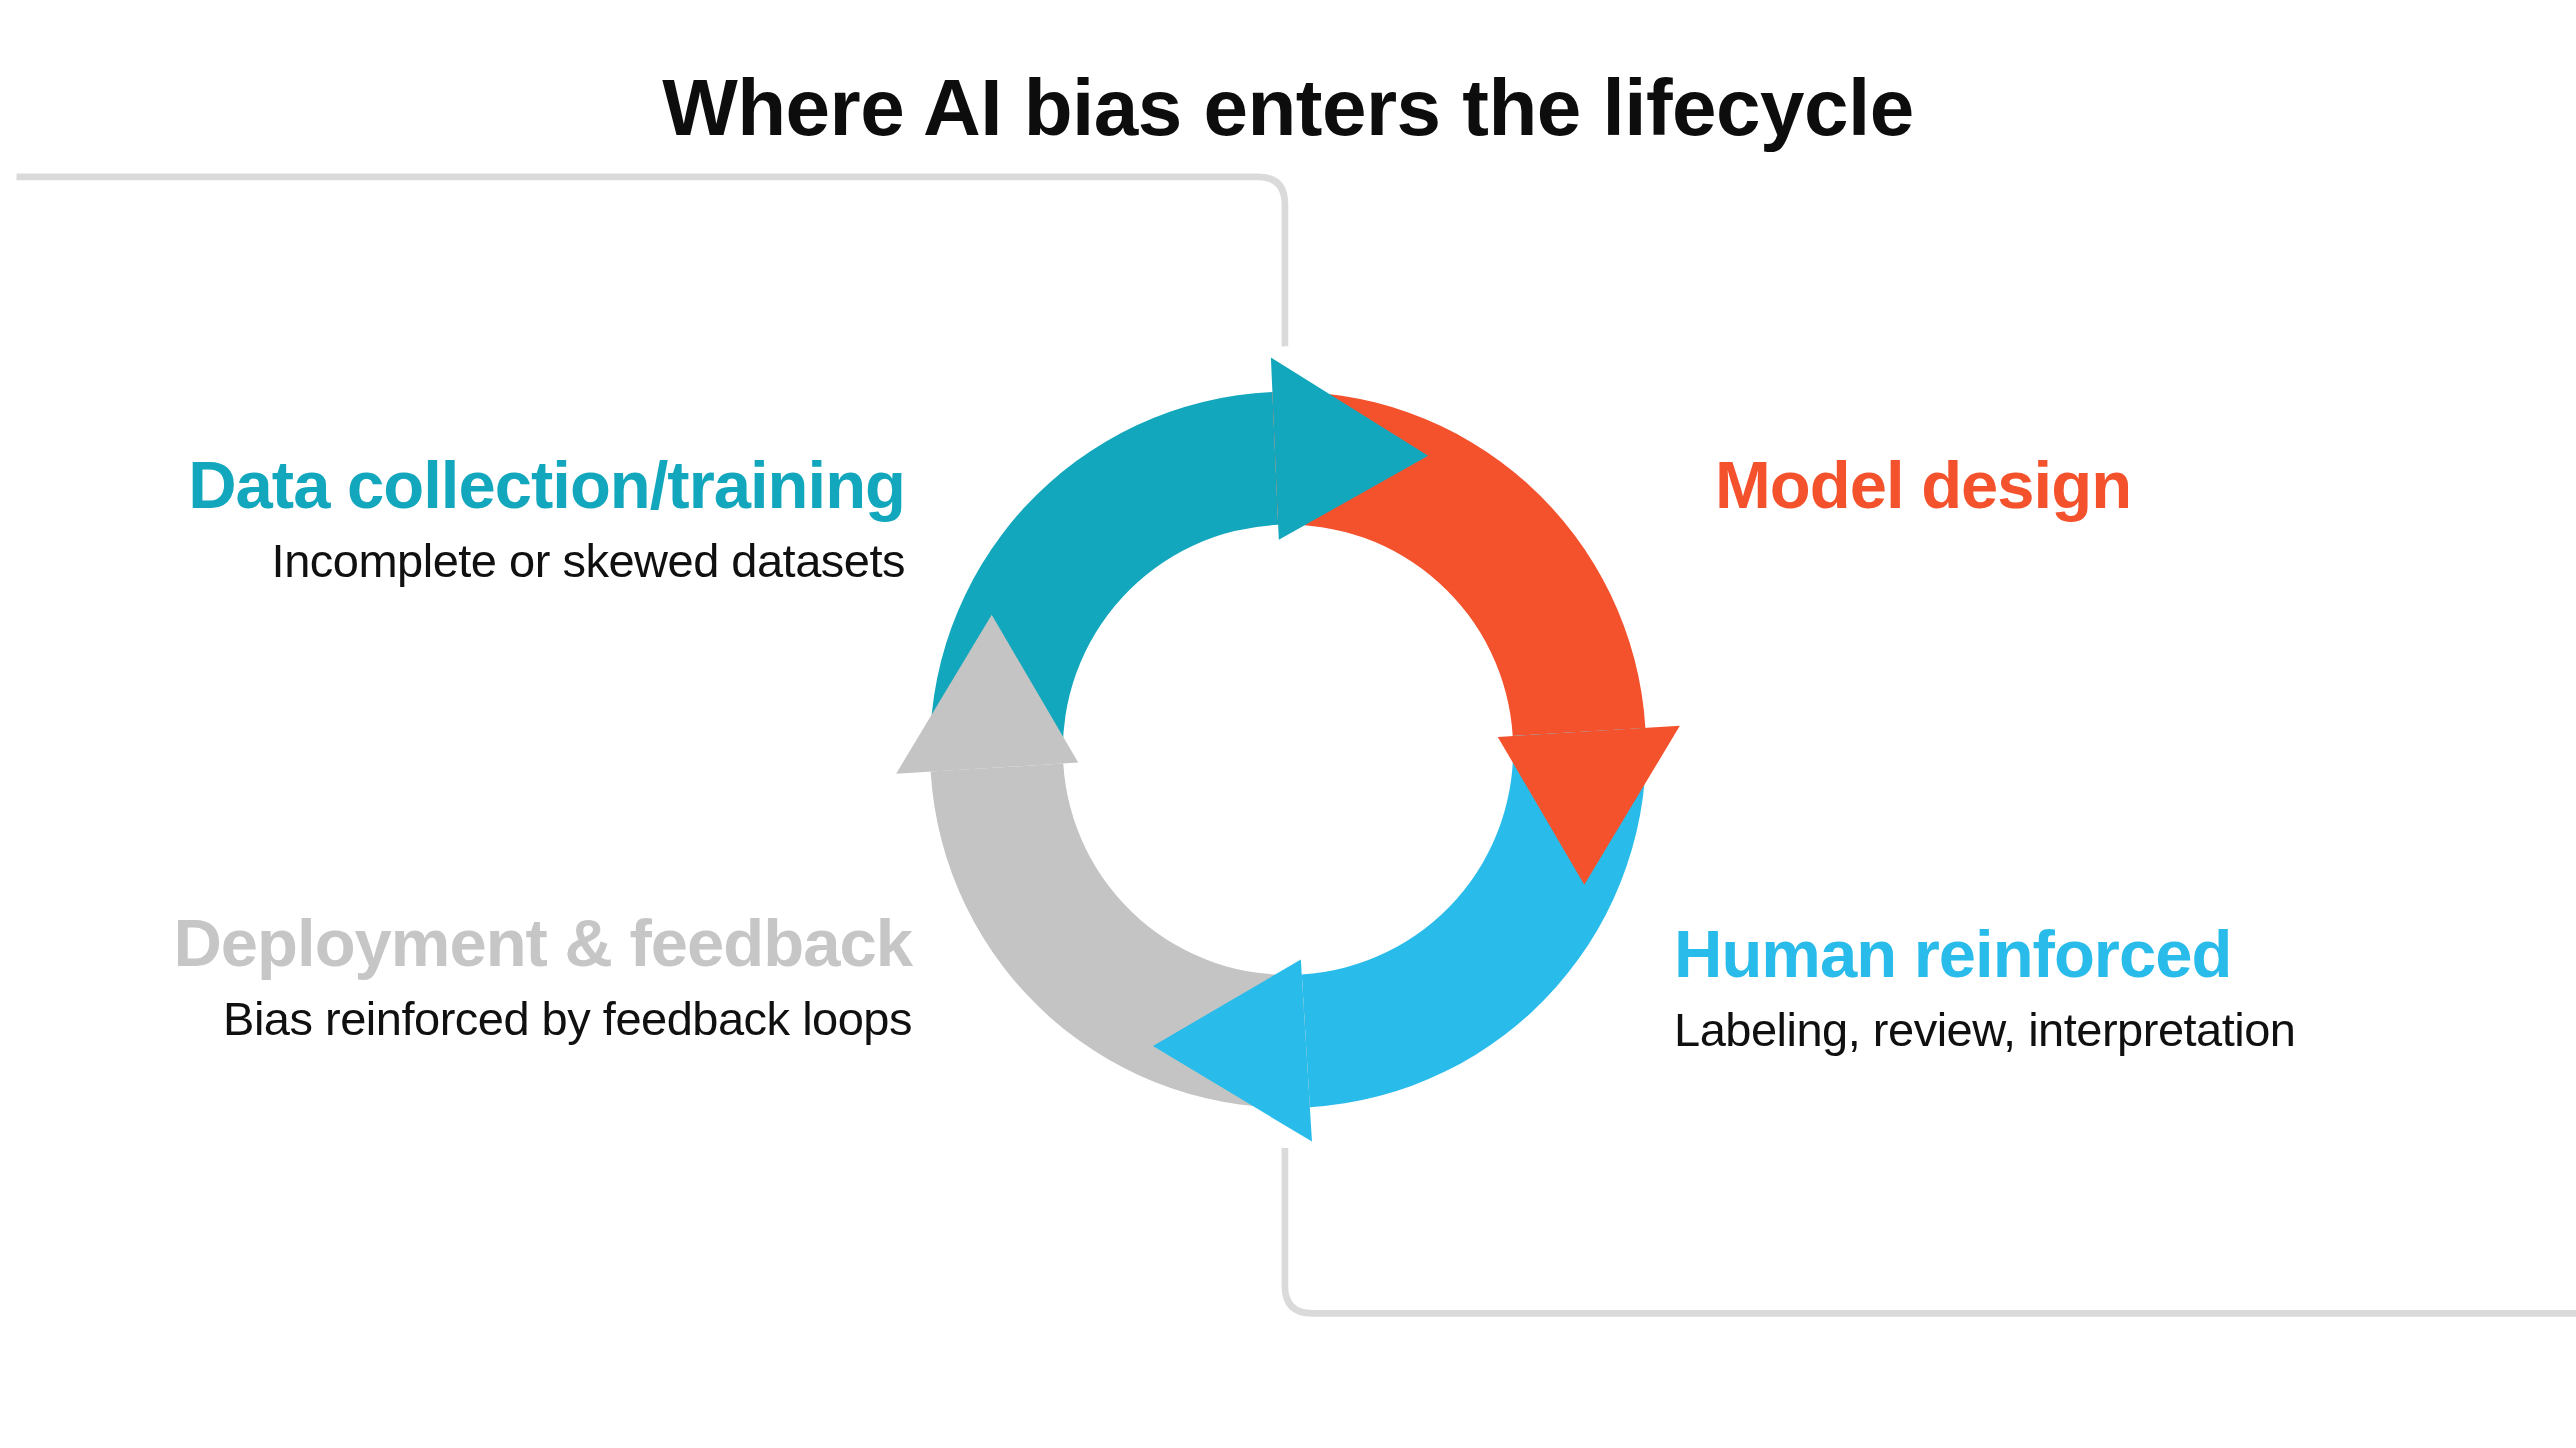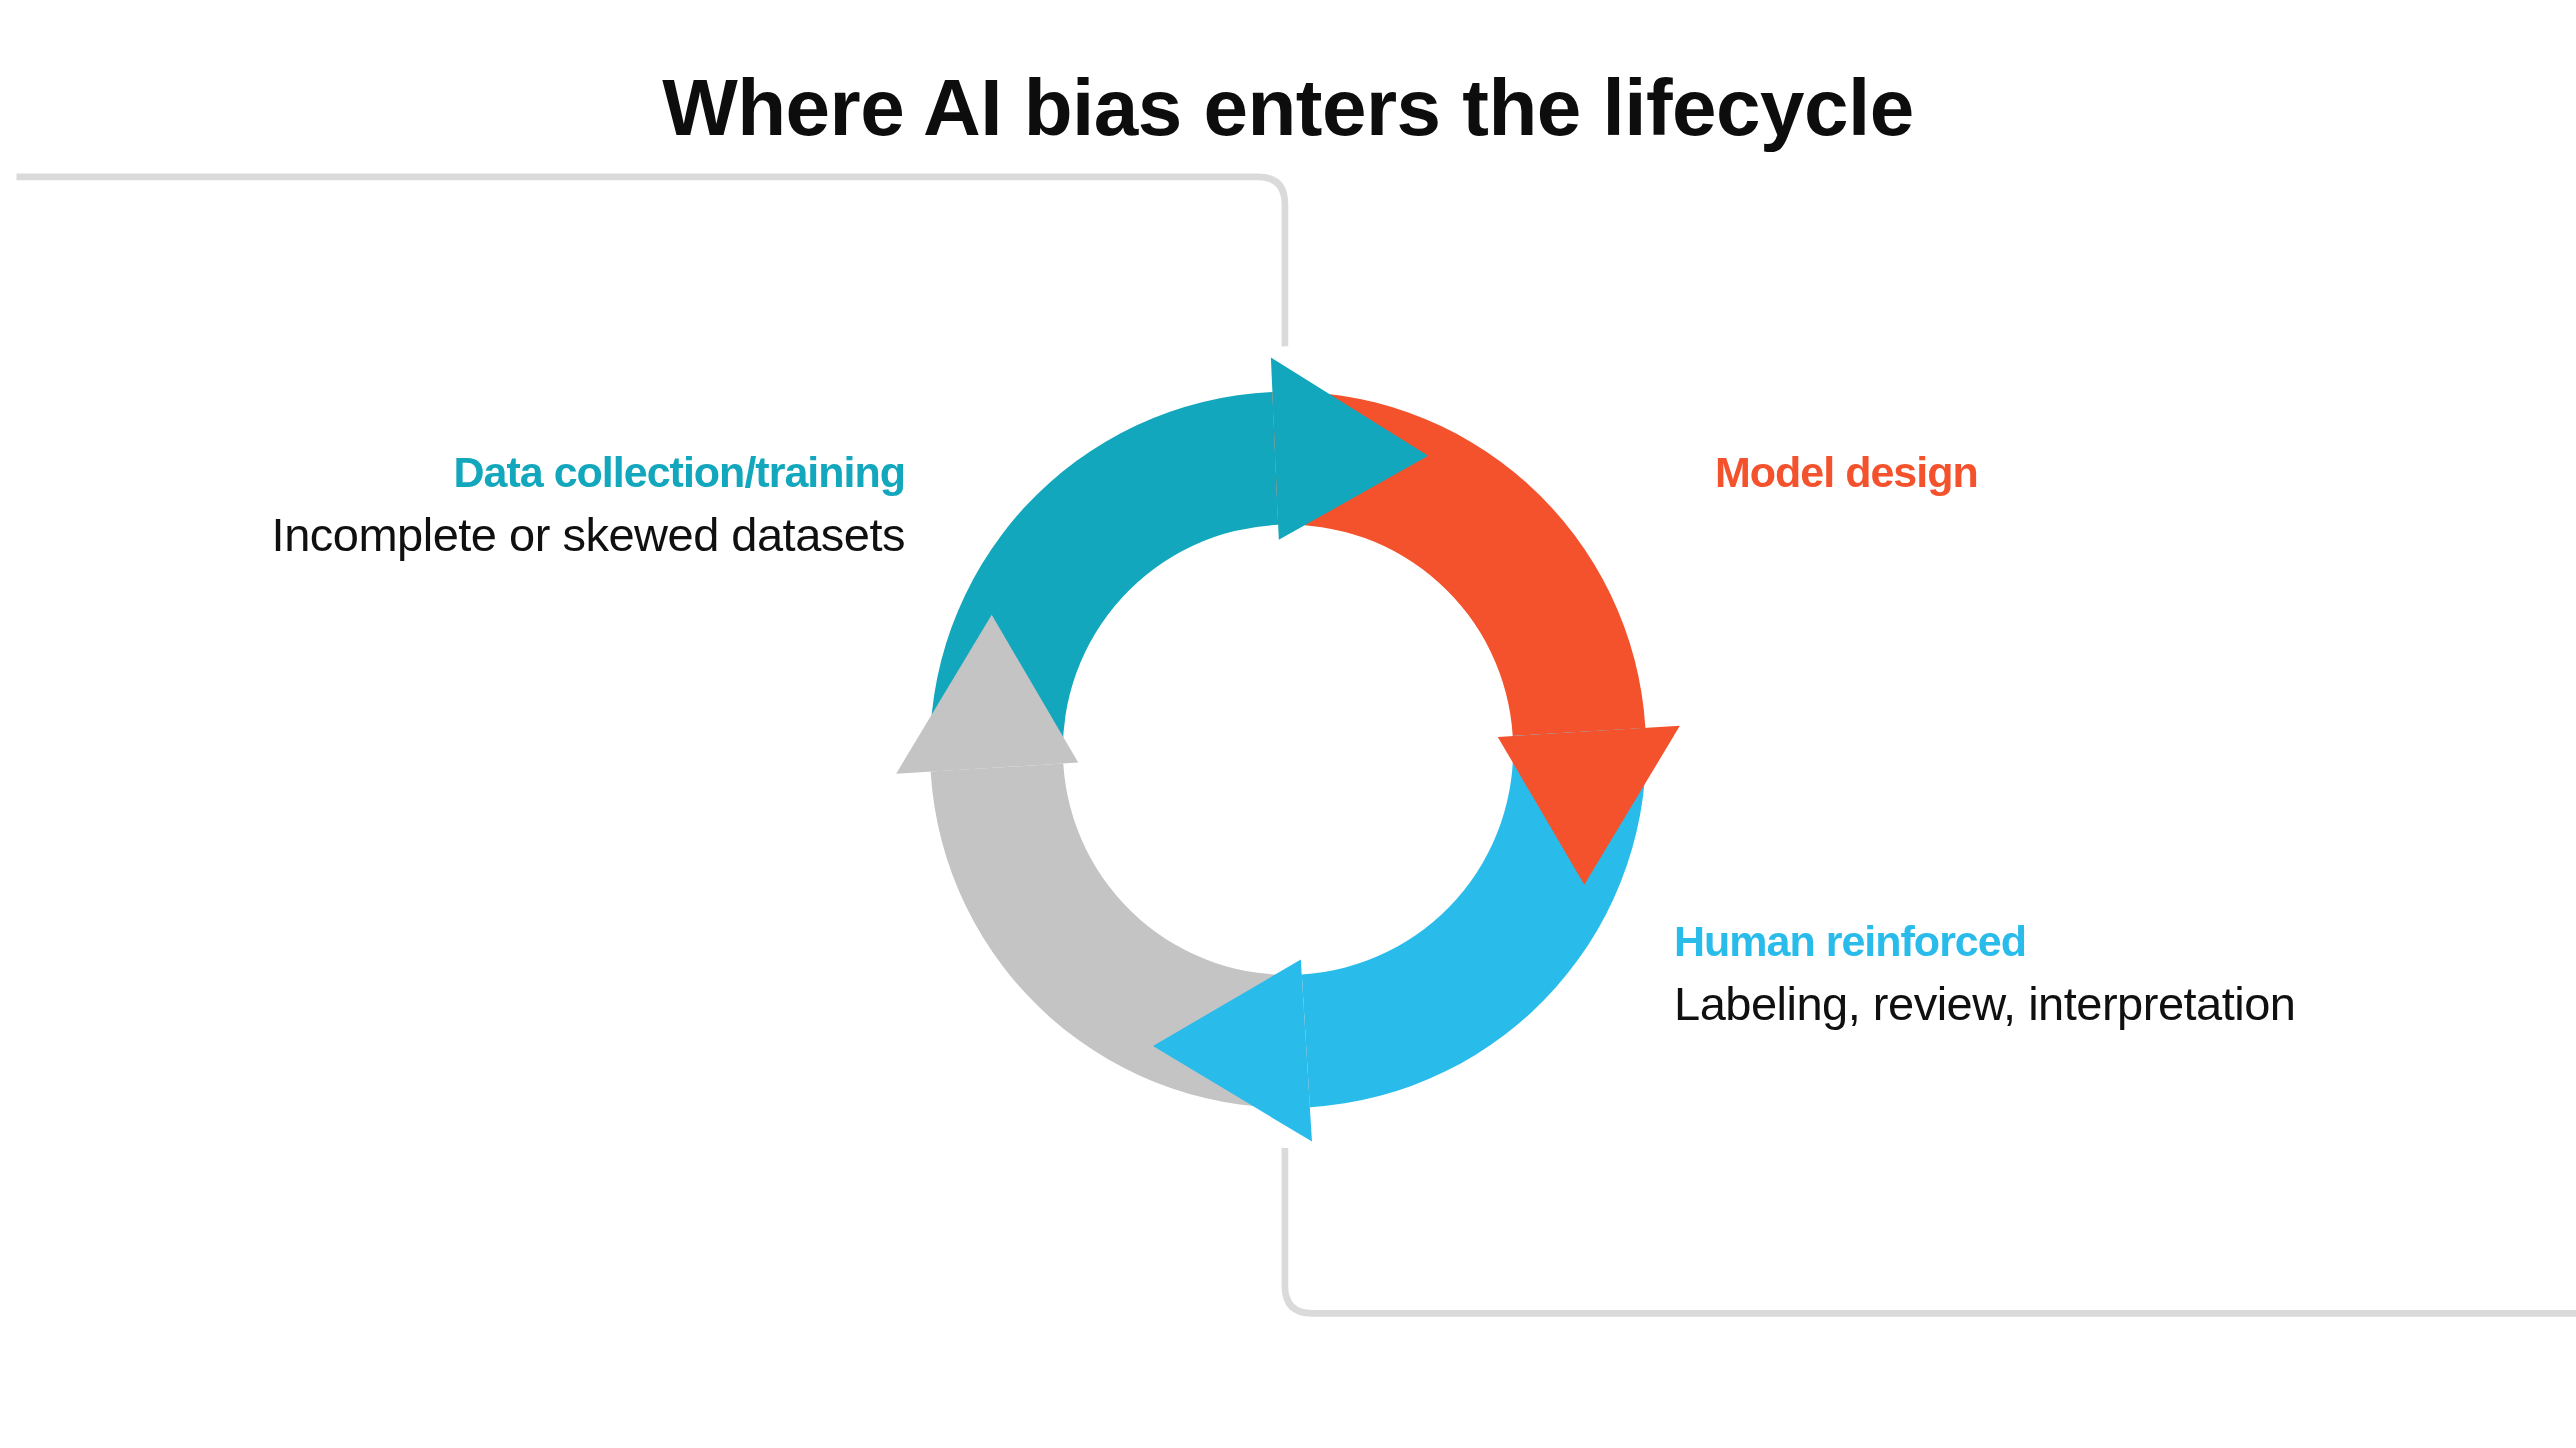--- a/index.html
+++ b/index.html
@@ -28,21 +28,21 @@
     color: #0d0d0d;
     white-space: nowrap;
   }
   .stage-block {
     position: absolute;
     white-space: nowrap;
   }
   .stage-block.align-right { text-align: right; }
   .stage-block.align-left  { text-align: left; }
   .stage-heading {
-    font-size: 43px;
+    font-size: 67px;
     font-weight: bold;
     letter-spacing: -1px;
     line-height: 1.08;
   }
   .stage-desc {
     margin-top: 13px;
     font-size: 47px;
     font-weight: normal;
     letter-spacing: -0.5px;
     line-height: 1.15;
@@ -81,15 +81,19 @@
 
   <div class="stage-block align-left" id="stage-block-model-design">
     <div class="stage-heading" style="color: rgb(244, 82, 45); margin-left: 41px;">Model design</div>
   </div>
 
   <div class="stage-block align-left" id="stage-block-human-oversight">
     <div class="stage-heading" style="color: rgb(41, 188, 234);">Human reinforced</div>
     <div class="stage-desc">Labeling, review, interpretation</div>
   </div>
 
+  <div class="stage-block align-right" id="stage-block-deployment-feedback">
+    <div class="stage-heading" style="color: rgb(198, 198, 198);">Deployment &amp; feedback</div>
+    <div class="stage-desc">Bias reinforced by feedback loops</div>
+  </div>
 
 </div>
 
 
 </body></html>

